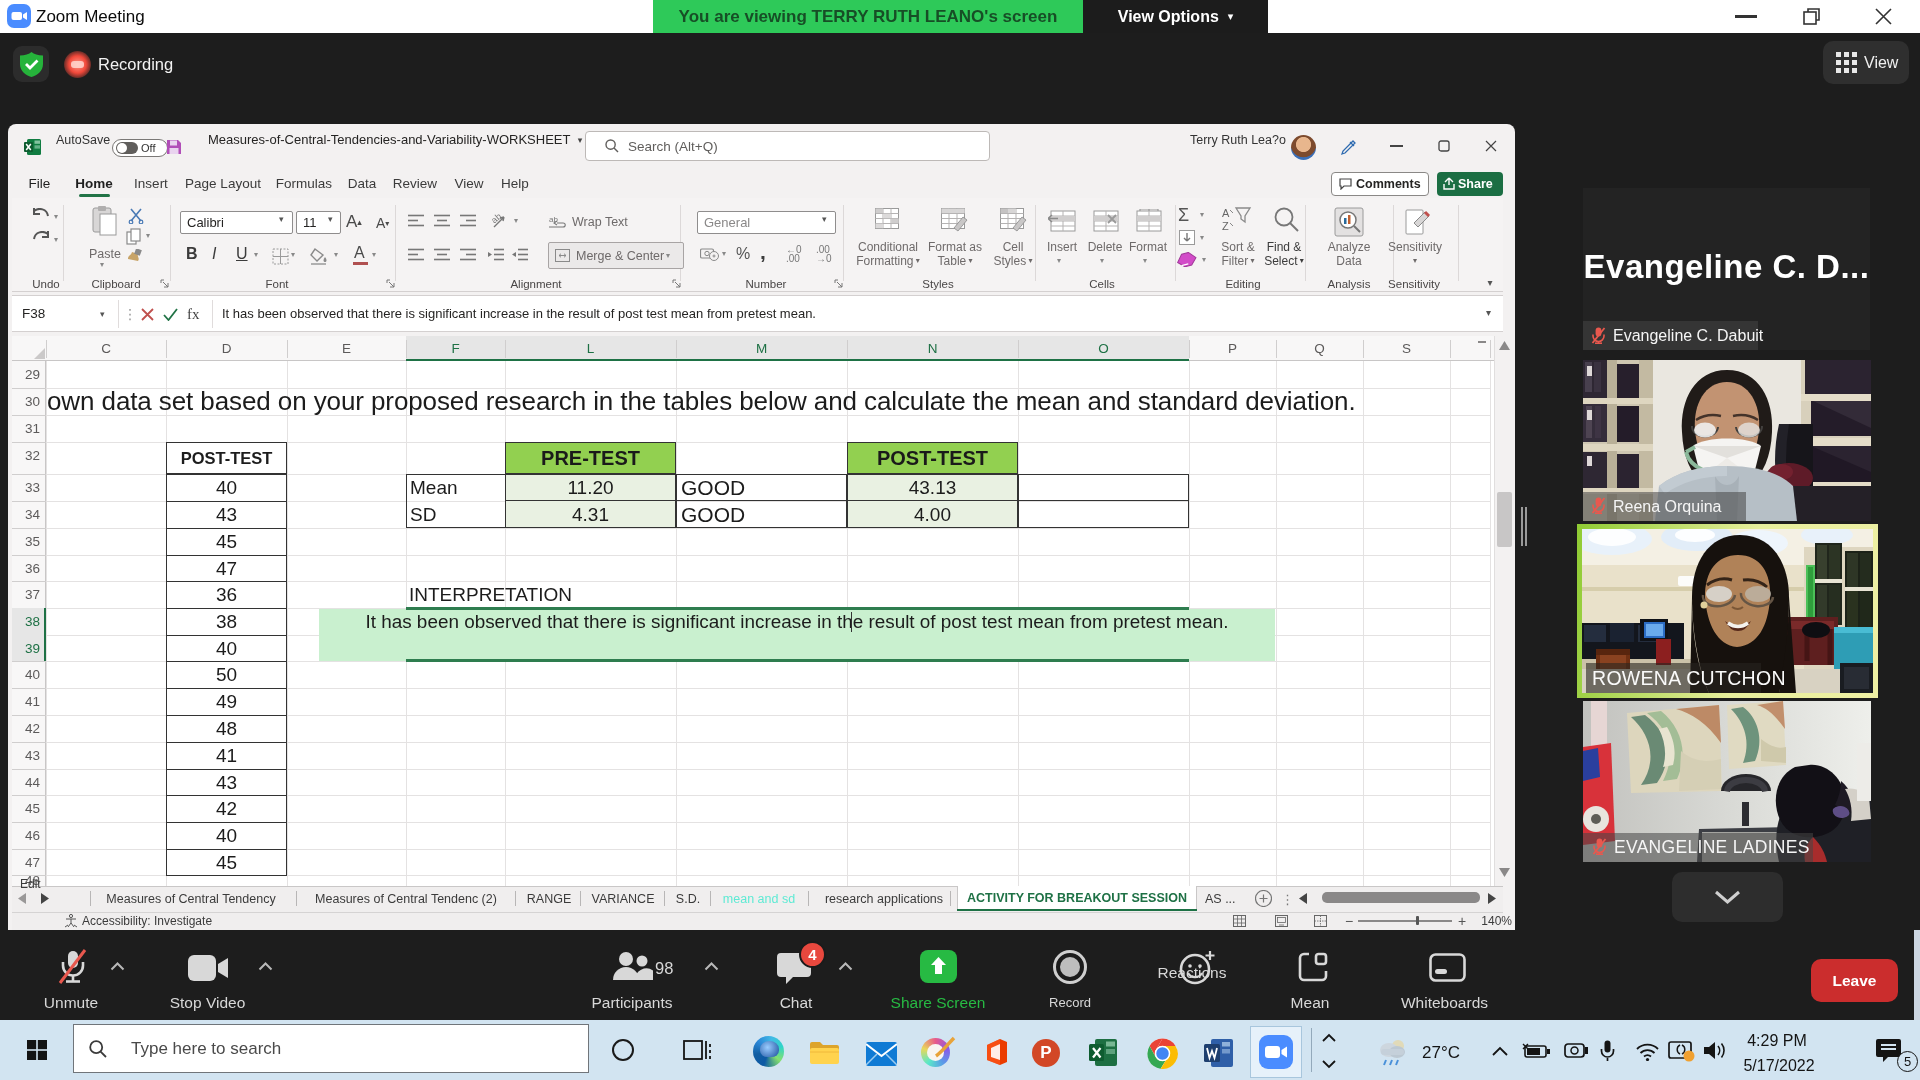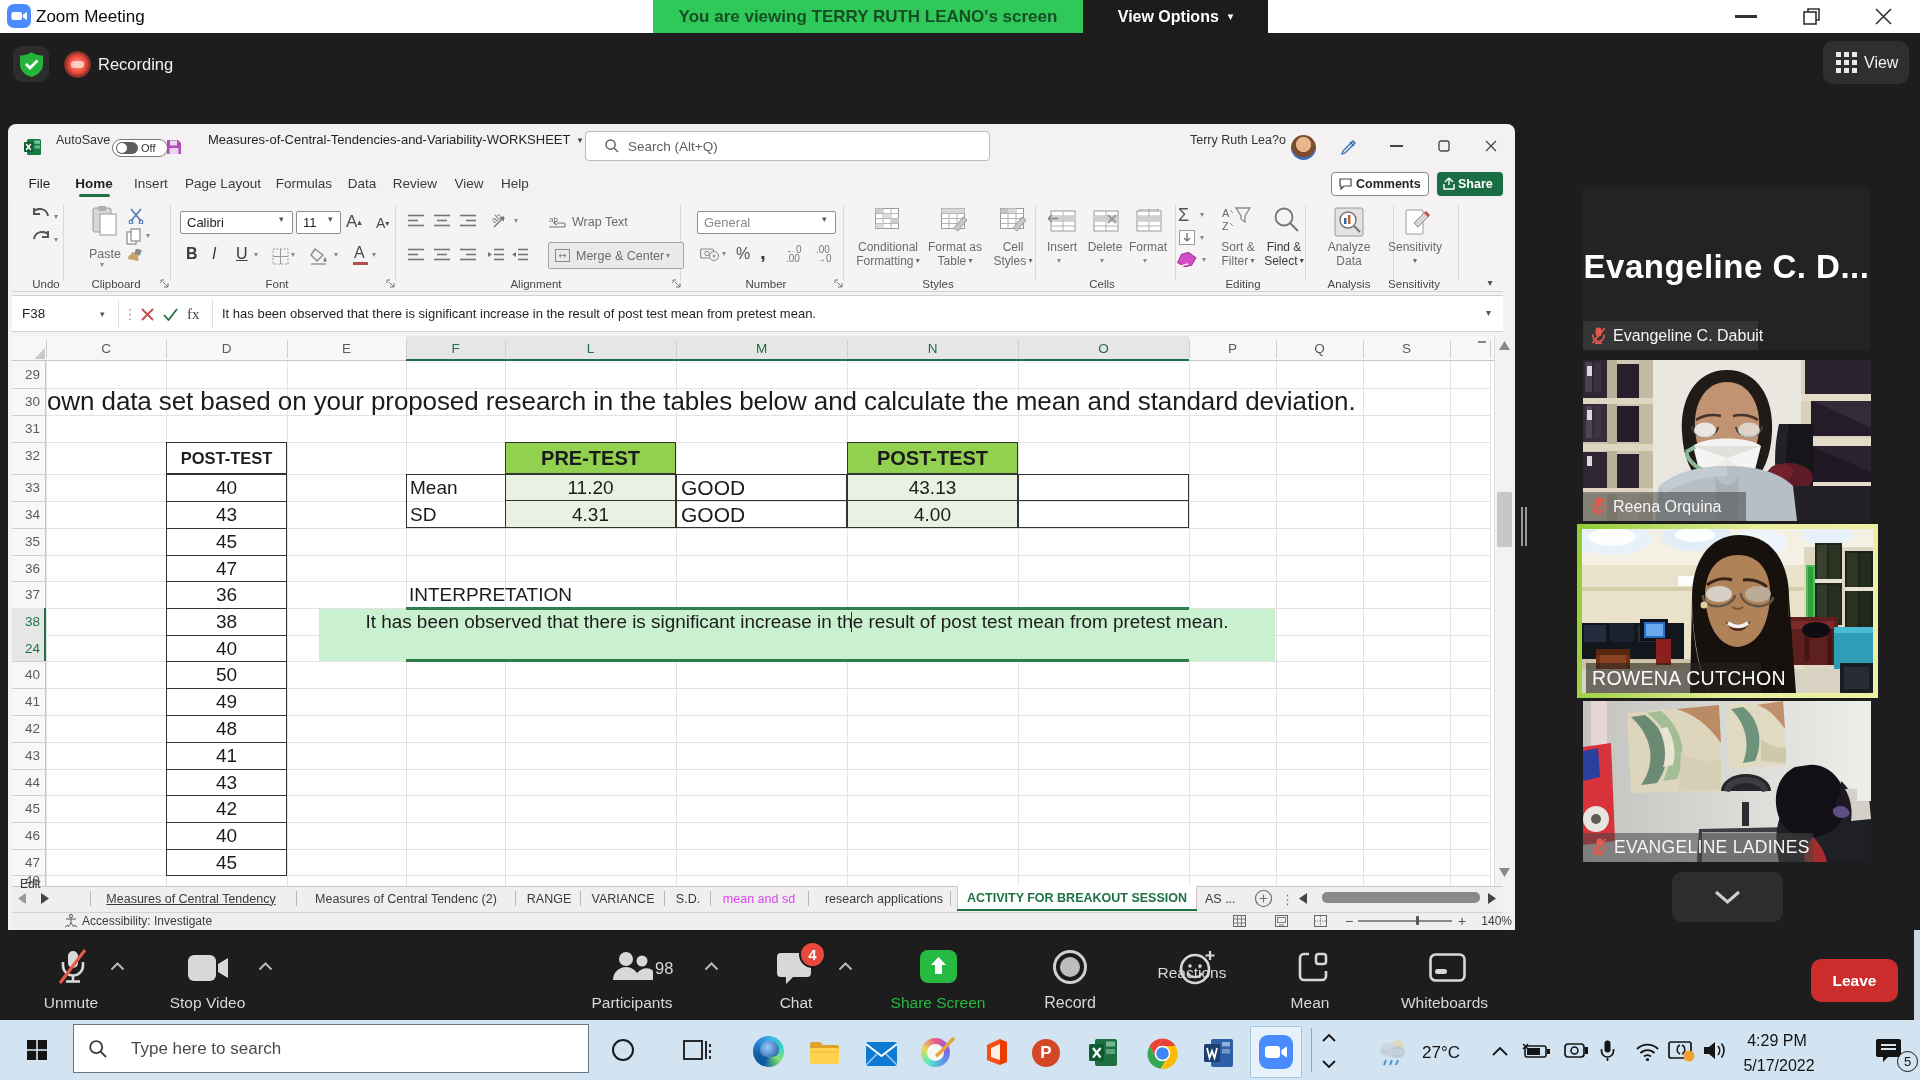--- a/index.html
+++ b/index.html
@@ -463,21 +463,21 @@
 <div class="ab fx" style="left:12px;top:555px;width:28px;height:26px;color:#5c5a5a;font-size:13.5px;justify-content:flex-end;">36</div>
 <div class="ab" style="left:12px;top:581px;width:34px;height:1px;background:#d0cece;"></div>
 <div class="ab fx" style="left:12px;top:581px;width:28px;height:27px;color:#5c5a5a;font-size:13.5px;justify-content:flex-end;">37</div>
 <div class="ab" style="left:12px;top:608px;width:34px;height:1px;background:#d0cece;"></div>
 <div class="ab" style="left:12px;top:608px;width:34px;height:27px;background:#e6e6e6;"></div>
 <div class="ab" style="left:44px;top:608px;width:2px;height:27px;background:#1e7145;"></div>
 <div class="ab fx" style="left:12px;top:608px;width:28px;height:27px;color:#1e7145;font-size:13.5px;justify-content:flex-end;">38</div>
 <div class="ab" style="left:12px;top:635px;width:34px;height:1px;background:#d0cece;"></div>
 <div class="ab" style="left:12px;top:635px;width:34px;height:26px;background:#e6e6e6;"></div>
 <div class="ab" style="left:44px;top:635px;width:2px;height:26px;background:#1e7145;"></div>
-<div class="ab fx" style="left:12px;top:635px;width:28px;height:26px;color:#1e7145;font-size:13.5px;justify-content:flex-end;">24</div>
+<div class="ab fx" style="left:12px;top:635px;width:28px;height:26px;color:#1e7145;font-size:13.5px;justify-content:flex-end;">39</div>
 <div class="ab" style="left:12px;top:661px;width:34px;height:1px;background:#d0cece;"></div>
 <div class="ab fx" style="left:12px;top:661px;width:28px;height:27px;color:#5c5a5a;font-size:13.5px;justify-content:flex-end;">40</div>
 <div class="ab" style="left:12px;top:688px;width:34px;height:1px;background:#d0cece;"></div>
 <div class="ab fx" style="left:12px;top:688px;width:28px;height:27px;color:#5c5a5a;font-size:13.5px;justify-content:flex-end;">41</div>
 <div class="ab" style="left:12px;top:715px;width:34px;height:1px;background:#d0cece;"></div>
 <div class="ab fx" style="left:12px;top:715px;width:28px;height:27px;color:#5c5a5a;font-size:13.5px;justify-content:flex-end;">42</div>
 <div class="ab" style="left:12px;top:742px;width:34px;height:1px;background:#d0cece;"></div>
 <div class="ab fx" style="left:12px;top:742px;width:28px;height:27px;color:#5c5a5a;font-size:13.5px;justify-content:flex-end;">43</div>
 <div class="ab" style="left:12px;top:769px;width:34px;height:1px;background:#d0cece;"></div>
 <div class="ab fx" style="left:12px;top:769px;width:28px;height:26px;color:#5c5a5a;font-size:13.5px;justify-content:flex-end;">44</div>
@@ -572,26 +572,26 @@
     <path d="M5.5 9 L11 0 H0 Z" fill="#8a8888"></path>
   </svg>
 <div class="ab" style="left:1497px;top:492px;width:15px;height:55px;background:#c8c6c6;border-radius:2px;"></div>
 <div class="ab" style="left:12px;top:886px;width:1491px;height:26px;background:#f0eeee;border-top:1px solid #c9c7c7;"></div>
 <svg class="ab" style="left:18px;top:893px" width="9" height="11" viewBox="0 0 9 11">
     <path d="M8 0 L0 5.5 L8 11 Z" fill="#9a9898"></path>
   </svg>
 <svg class="ab" style="left:40px;top:893px" width="9" height="11" viewBox="0 0 9 11">
     <path d="M1 0 L9 5.5 L1 11 Z" fill="#444"></path>
   </svg>
-<div class="ab fx" style="left:81px;top:886px;width:220px;height:25px;color:#3b3b3b;font-size:12.5px;justify-content:center;text-decoration:underline;">Measures of Central Tendency</div>
+<div class="ab fx" style="left:81px;top:886px;width:220px;height:25px;color:#3b3b3b;font-size:12.5px;justify-content:center;">Measures of Central Tendency</div>
 <div class="ab fx" style="left:296px;top:886px;width:220px;height:25px;color:#3b3b3b;font-size:12.5px;justify-content:center;">Measures of Central Tendenc (2)</div>
 <div class="ab fx" style="left:439px;top:886px;width:220px;height:25px;color:#3b3b3b;font-size:12.5px;justify-content:center;">RANGE</div>
 <div class="ab fx" style="left:513px;top:886px;width:220px;height:25px;color:#3b3b3b;font-size:12.5px;justify-content:center;">VARIANCE</div>
 <div class="ab fx" style="left:578px;top:886px;width:220px;height:25px;color:#3b3b3b;font-size:12.5px;justify-content:center;">S.D.</div>
-<div class="ab fx" style="left:649px;top:886px;width:220px;height:25px;color:#d946ef;font-size:12.5px;justify-content:center;">mean and sd</div>
+<div class="ab fx" style="left:649px;top:886px;width:220px;height:25px;color:#5eead4;font-size:12.5px;justify-content:center;">mean and sd</div>
 <div class="ab fx" style="left:774px;top:886px;width:220px;height:25px;color:#3b3b3b;font-size:12.5px;justify-content:center;">research applications</div>
 <div class="ab" style="left:90px;top:891px;width:1px;height:15px;background:#b8b6b6;"></div>
 <div class="ab" style="left:296px;top:891px;width:1px;height:15px;background:#b8b6b6;"></div>
 <div class="ab" style="left:515px;top:891px;width:1px;height:15px;background:#b8b6b6;"></div>
 <div class="ab" style="left:580px;top:891px;width:1px;height:15px;background:#b8b6b6;"></div>
 <div class="ab" style="left:664px;top:891px;width:1px;height:15px;background:#b8b6b6;"></div>
 <div class="ab" style="left:710px;top:891px;width:1px;height:15px;background:#b8b6b6;"></div>
 <div class="ab" style="left:808px;top:891px;width:1px;height:15px;background:#b8b6b6;"></div>
 <div class="ab" style="left:950px;top:891px;width:1px;height:15px;background:#b8b6b6;"></div>
 <div class="ab" style="left:957px;top:886px;width:240px;height:25px;background:#fff;border-left:1px solid #c9c7c7;border-right:1px solid #c9c7c7;"></div>
@@ -856,21 +856,21 @@
     <path d="M1.5 7.5 L7.5 1.5 L13.5 7.5" fill="none" stroke="#b8b8b8" stroke-width="2"></path>
   </svg>
 <div class="ab fx" style="left:756px;top:994px;width:80px;height:17px;color:#d8d8d8;font-size:15.5px;justify-content:center;">Chat</div>
 <svg class="ab" style="left:920px;top:950px" width="37" height="33" viewBox="0 0 37 33">
     <rect x="0" y="0" width="37" height="33" rx="8" fill="#27ba43"></rect>
     <path d="M18.5 7 L26 15 H22 V24 H15 V15 H11 Z" fill="#fff"></path>
   </svg>
 <div class="ab fx" style="left:874px;top:994px;width:128px;height:17px;color:#27ba43;font-size:15.5px;justify-content:center;">Share Screen</div>
 <div class="ab" style="left:1053px;top:950px;width:34px;height:34px;border-radius:50%;border:3px solid #cfcfcf;background:#1b1b1b;"></div>
 <div class="ab" style="left:1060px;top:957px;width:20px;height:20px;border-radius:50%;background:#bdbdbd;"></div>
-<div class="ab fx" style="left:1035px;top:994px;width:70px;height:17px;color:#d8d8d8;font-size:16px;justify-content:center;">Record</div>
+<div class="ab fx" style="left:1035px;top:994px;width:70px;height:17px;color:#d8d8d8;font-size:13px;justify-content:center;">Record</div>
 <svg class="ab" style="left:1179px;top:949px" width="38" height="36" viewBox="0 0 38 36">
     <circle cx="16" cy="20" r="14" fill="none" stroke="#d8d8d8" stroke-width="2.6"></circle>
     <circle cx="11" cy="17" r="1.8" fill="#d8d8d8"></circle>
     <circle cx="21" cy="17" r="1.8" fill="#d8d8d8"></circle>
     <path d="M9 24 a8 8 0 0 0 14 0" fill="none" stroke="#d8d8d8" stroke-width="2.2"></path>
     <path d="M31 2 v9 M26.5 6.5 h9" stroke="#d8d8d8" stroke-width="2.2"></path>
   </svg>
 <div class="ab fx" style="left:1151px;top:964px;width:82px;height:17px;color:#d8d8d8;font-size:15.5px;justify-content:center;">Reactions</div>
 <svg class="ab" style="left:1297px;top:951px" width="32" height="32" viewBox="0 0 32 32">
     <path d="M12 3 H7 a4 4 0 0 0-4 4 V25 a4 4 0 0 0 4 4 H25 a4 4 0 0 0 4-4 V20" fill="none" stroke="#d8d8d8" stroke-width="2.6"></path>

